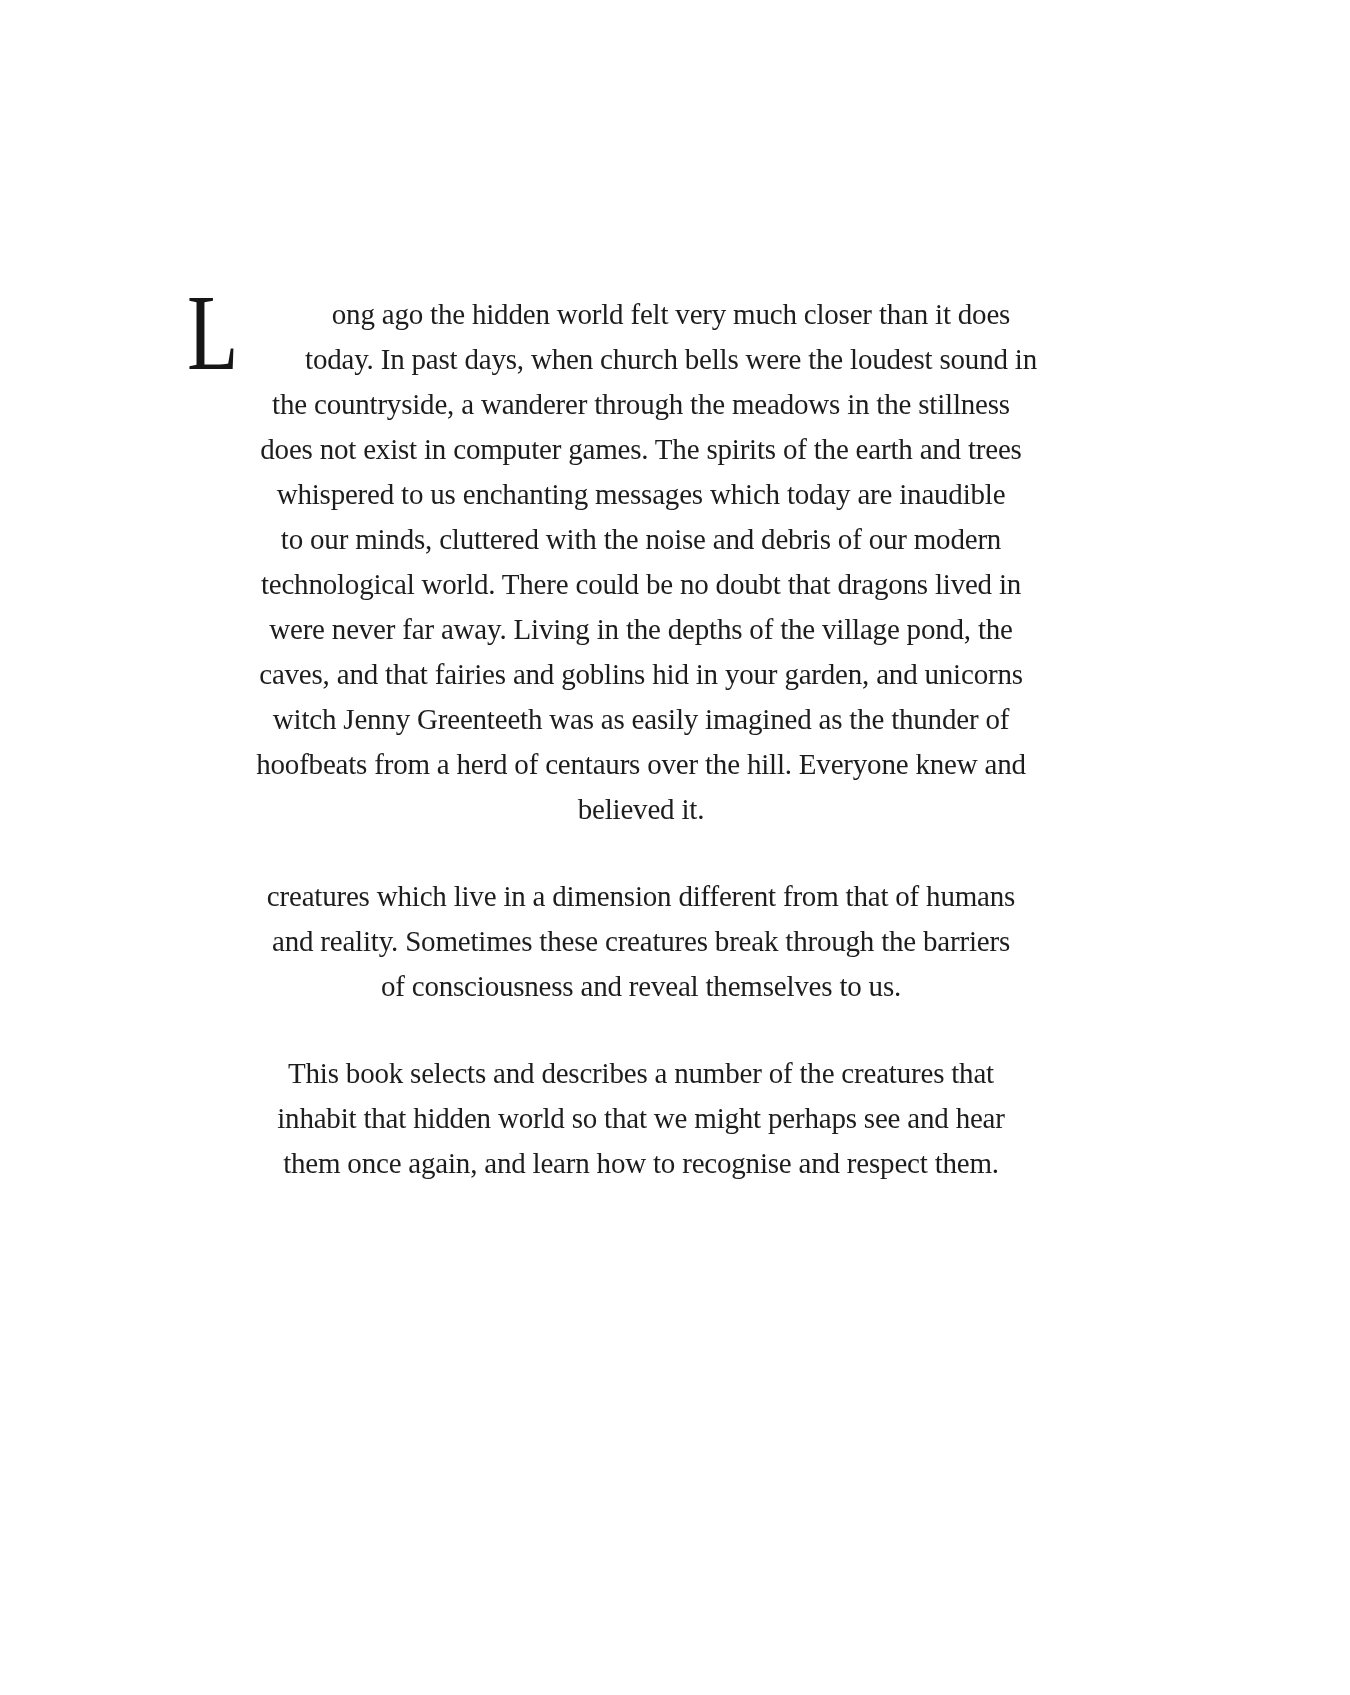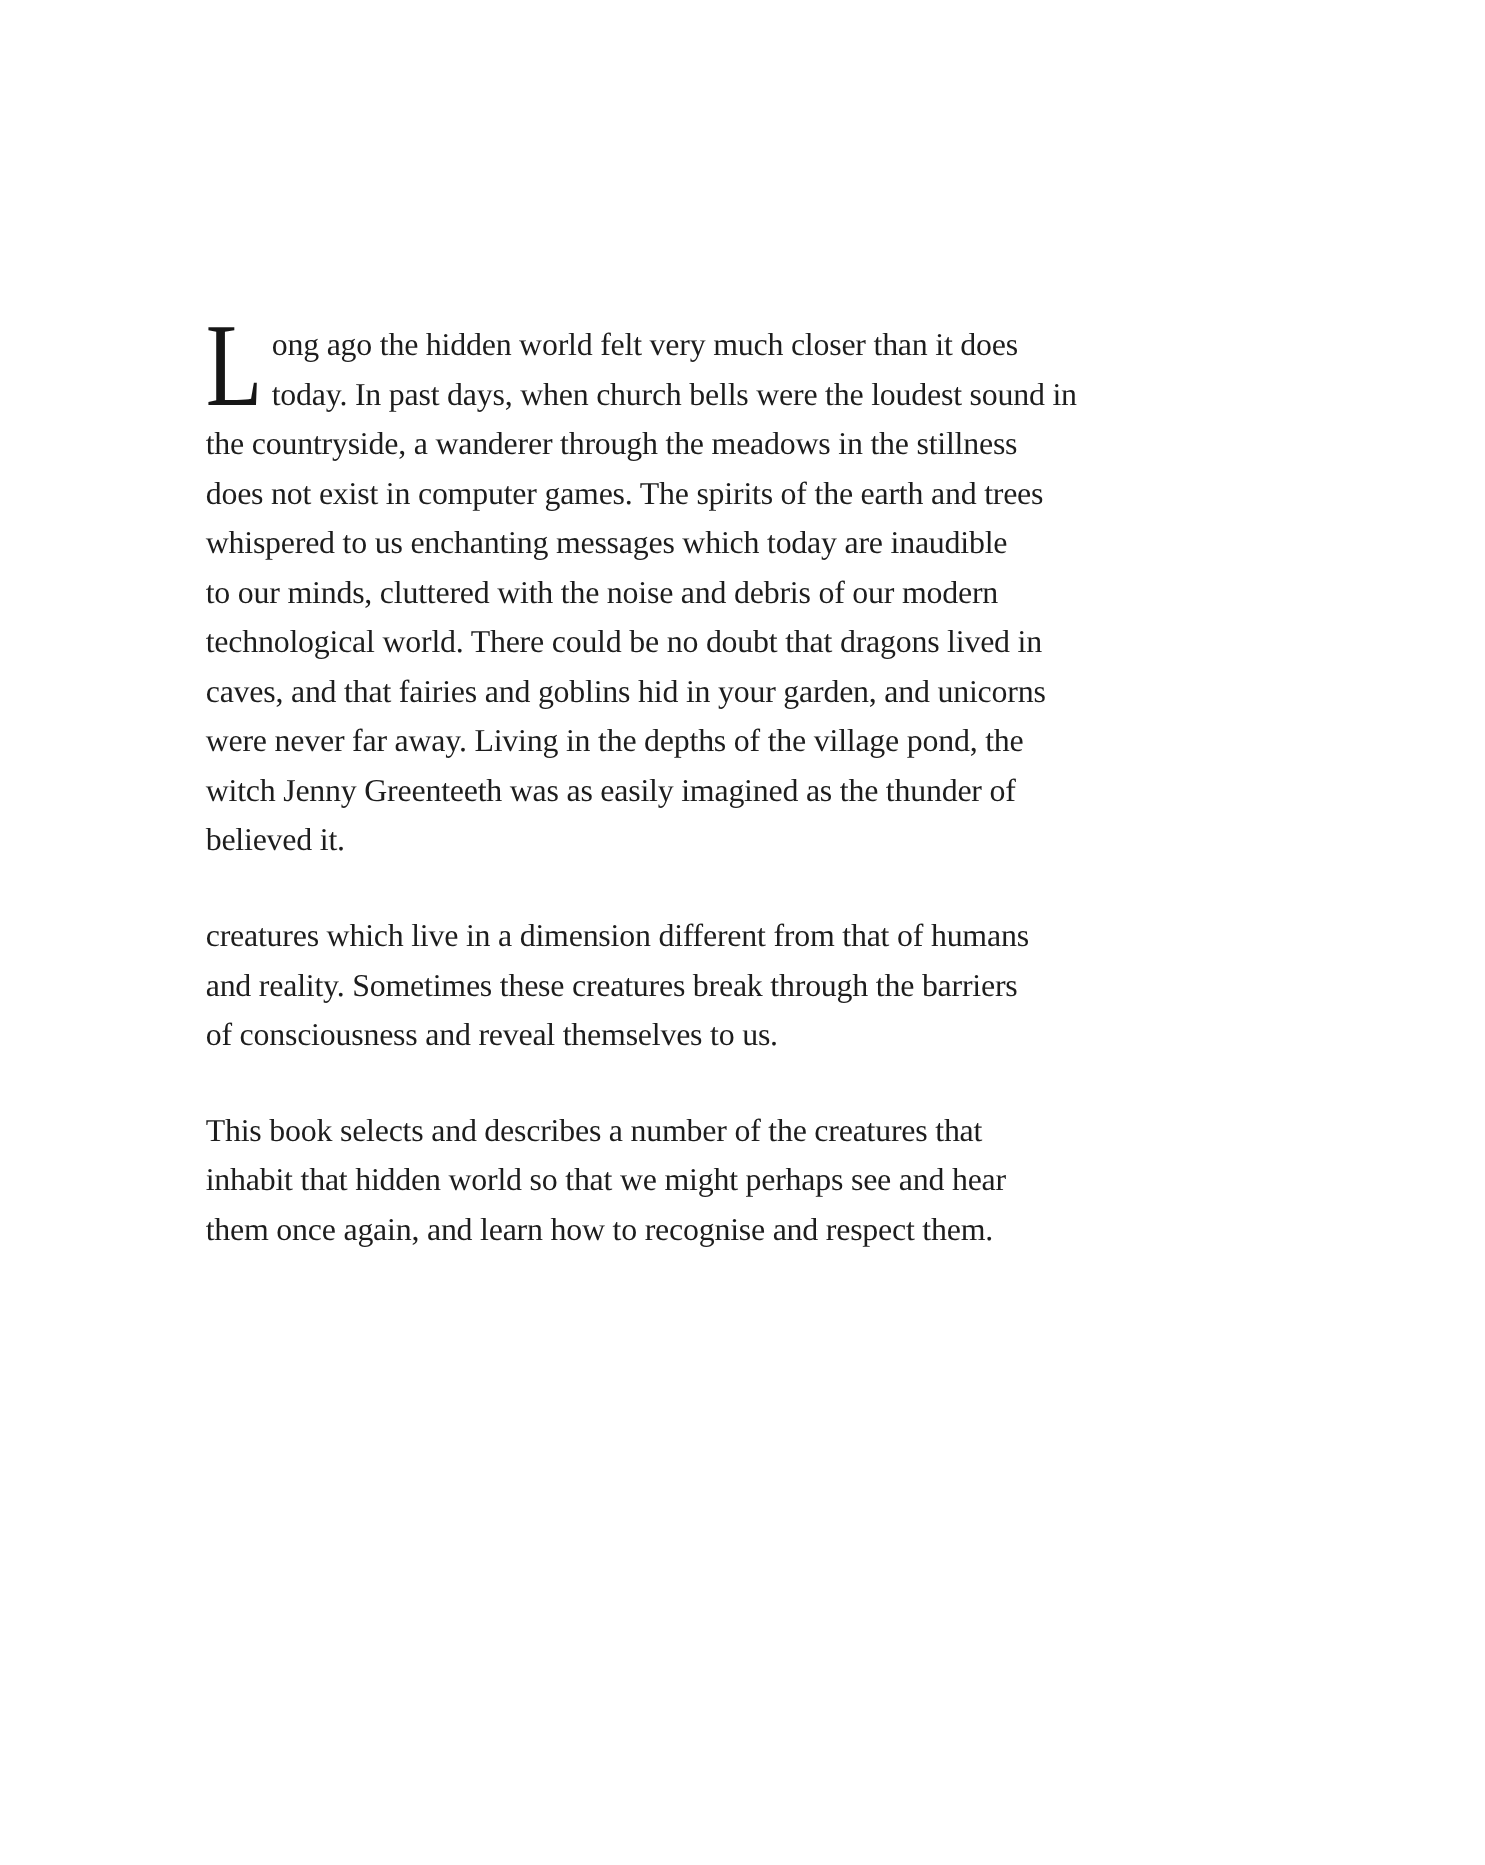--- a/index.html
+++ b/index.html
@@ -28,20 +28,21 @@
     color: #1d1d1d;
   }
   .paragraph {
     margin: 0 0 42px 0;
   }
   .paragraph:last-child {
     margin-bottom: 0;
   }
   .line {
     white-space: nowrap;
+    text-align: center;
   }
   .dropcap {
     float: left;
     width: 50px;
     height: 80px;
     margin: 3px 10px 0 0;
     font-size: 108px;
     line-height: 76px;
     font-weight: 400;
     color: #161616;
@@ -57,23 +58,24 @@
 
     <div class="paragraph">
       <span class="dropcap">L</span>
       <div class="line">ong ago the hidden world felt very much closer than it does</div>
       <div class="line">today. In past days, when church bells were the loudest sound in</div>
       <div class="line">the countryside, a wanderer through the meadows in the stillness</div>
       <div class="line">does not exist in computer games. The spirits of the earth and trees</div>
       <div class="line">whispered to us enchanting messages which today are inaudible</div>
       <div class="line">to our minds, cluttered with the noise and debris of our modern</div>
       <div class="line">technological world. There could be no doubt that dragons lived in</div>
+      <div class="line">were never far away. Living in the depths of the village pond, the</div>
       <div class="line">caves, and that fairies and goblins hid in your garden, and unicorns</div>
-      <div class="line">were never far away. Living in the depths of the village pond, the</div>
       <div class="line">witch Jenny Greenteeth was as easily imagined as the thunder of</div>
+      <div class="line">hoofbeats from a herd of centaurs over the hill. Everyone knew and</div>
       <div class="line">believed it.</div>
     </div>
 
     <div class="paragraph">
       <div class="line">creatures which live in a dimension different from that of humans</div>
       <div class="line">and reality. Sometimes these creatures break through the barriers</div>
       <div class="line">of consciousness and reveal themselves to us.</div>
     </div>
 
     <div class="paragraph">

